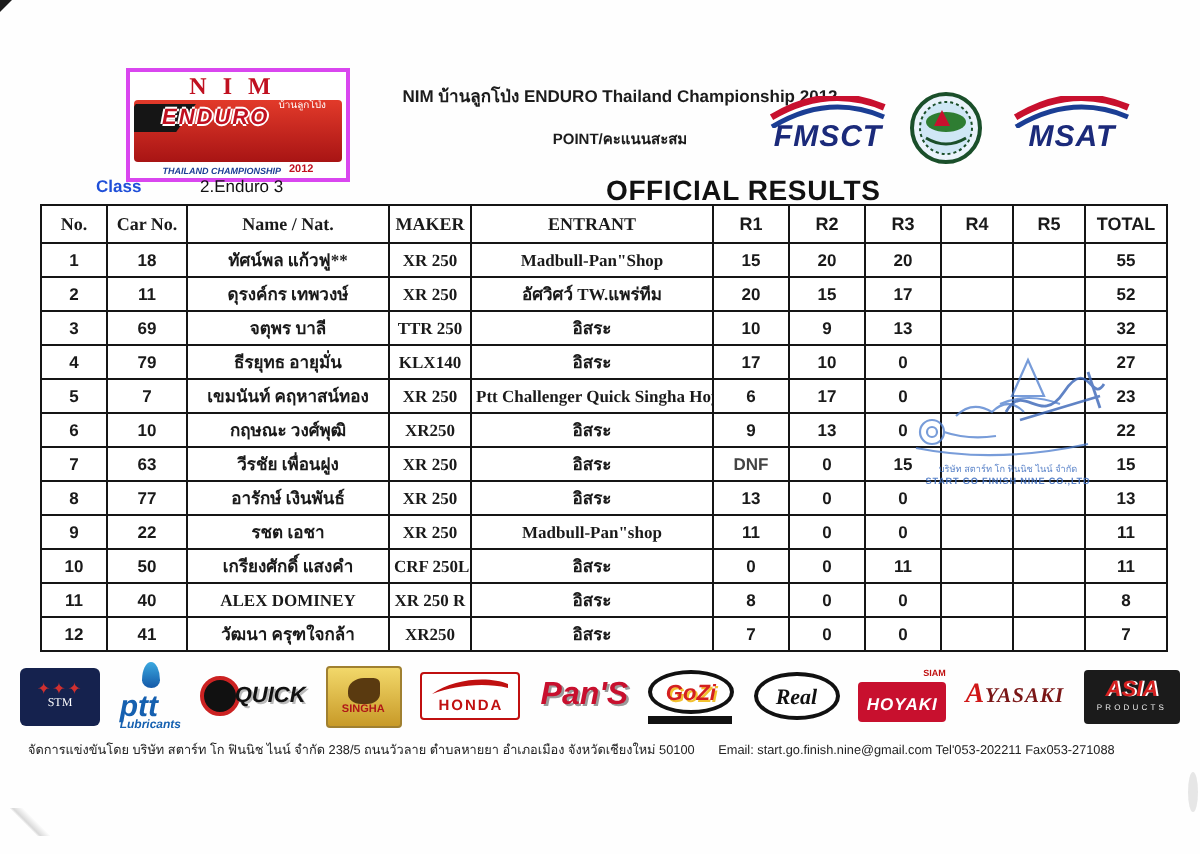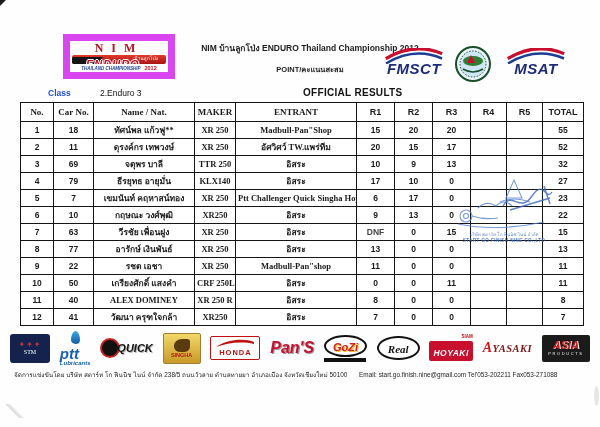--- a/index.html
+++ b/index.html
@@ -8,21 +8,21 @@
 
   
   .corner-tl{position:absolute;left:0;top:0;width:11px;height:8px;
              background:linear-gradient(135deg,#1c1c1c 30%,transparent 33%);}
   .smudge-right{position:absolute;right:1px;top:386px;width:5px;height:20px;background:#dcdcdc;
                 border-radius:50%;opacity:.7;}
   .mark-bl{position:absolute;left:0;top:404px;width:30px;height:14px;
            background:linear-gradient(45deg,transparent 42%,#cfcfcf 46%,transparent 58%);opacity:.8;}
 
   
-  .nim-logo{position:absolute;left:63px;top:34px;width:112px;height:45px;border:7px solid #d946ef;
+  .nim-logo{position:absolute;left:63px;top:34px;width:112px;height:57px;border:2px solid #d946ef;
             background:#fff;box-sizing:border-box;display:flex;flex-direction:column;}
   .nim-top{font-family:"Liberation Serif",serif;font-weight:700;color:#c01020;text-align:center;
            font-size:12px;line-height:12px;letter-spacing:8px;padding-top:1px;}
   .nim-banner{position:relative;flex:1;margin:1px 2px 0 2px;background:linear-gradient(#e23a2a,#a81414);
               border-radius:2px;overflow:hidden;}
   .nim-banner::before{content:"";position:absolute;left:-4px;top:2px;width:30px;height:14px;
               background:#151515;transform:skewX(-35deg);}
   .nim-thai{position:absolute;right:8px;top:0;font-size:5px;color:#fff;line-height:6px;}
   .nim-enduro{position:absolute;left:14px;top:3px;font-style:italic;font-weight:900;font-size:11px;
               color:#c01020;letter-spacing:1px;
@@ -40,21 +40,21 @@
   .flag-logo svg{display:block;margin-bottom:-4px;}
   .flag-word{font-style:italic;font-weight:900;font-size:15px;color:#1b2a7a;letter-spacing:.5px;}
   .fmsct{left:383px;top:48px;}
   .msat{left:505px;top:48px;}
 
   .club-badge{position:absolute;left:453px;top:45px;width:40px;height:38px;}
 
   
   .class-label{position:absolute;left:48px;top:88px;font-size:8.5px;font-weight:700;color:#1f4fd8;}
   .class-value{position:absolute;left:100px;top:88px;font-size:8.5px;color:#111;text-align:right;}
-  .official{position:absolute;left:303px;top:87px;font-size:10px;font-weight:700;color:#111;
+  .official{position:absolute;left:303px;top:87px;font-size:14px;font-weight:700;color:#111;
             letter-spacing:.3px;}
 
   
   table.results{position:absolute;left:20px;top:102px;width:563px;border-collapse:collapse;
                 table-layout:fixed;background:#fff;}
   table.results th,table.results td{border:1px solid #151515;padding:0 2px;overflow:hidden;
                 white-space:nowrap;box-sizing:border-box;}
   table.results th{height:19px;font-size:9px;}
   .th-serif{font-family:"Liberation Serif",serif;font-weight:700;}
   .th-sans{font-family:"Liberation Sans",sans-serif;font-weight:700;font-size:8.5px;}

